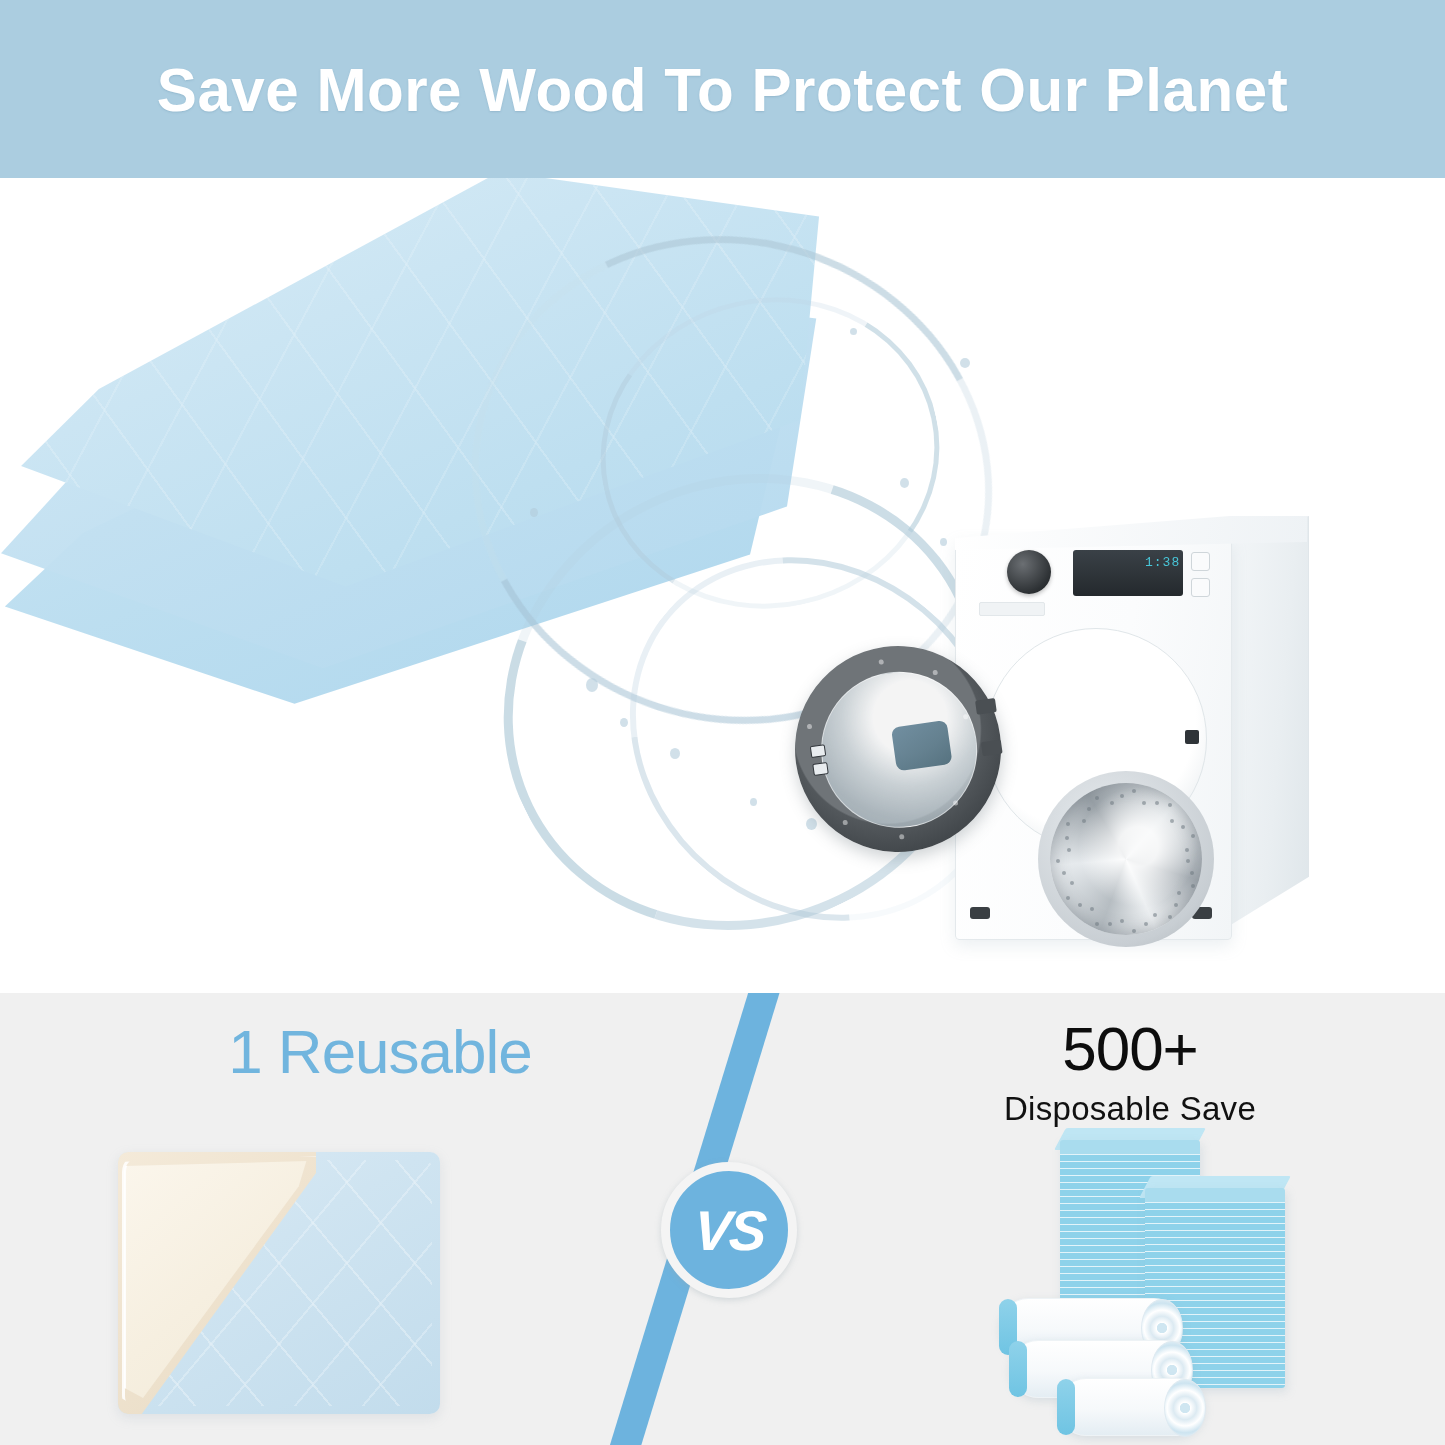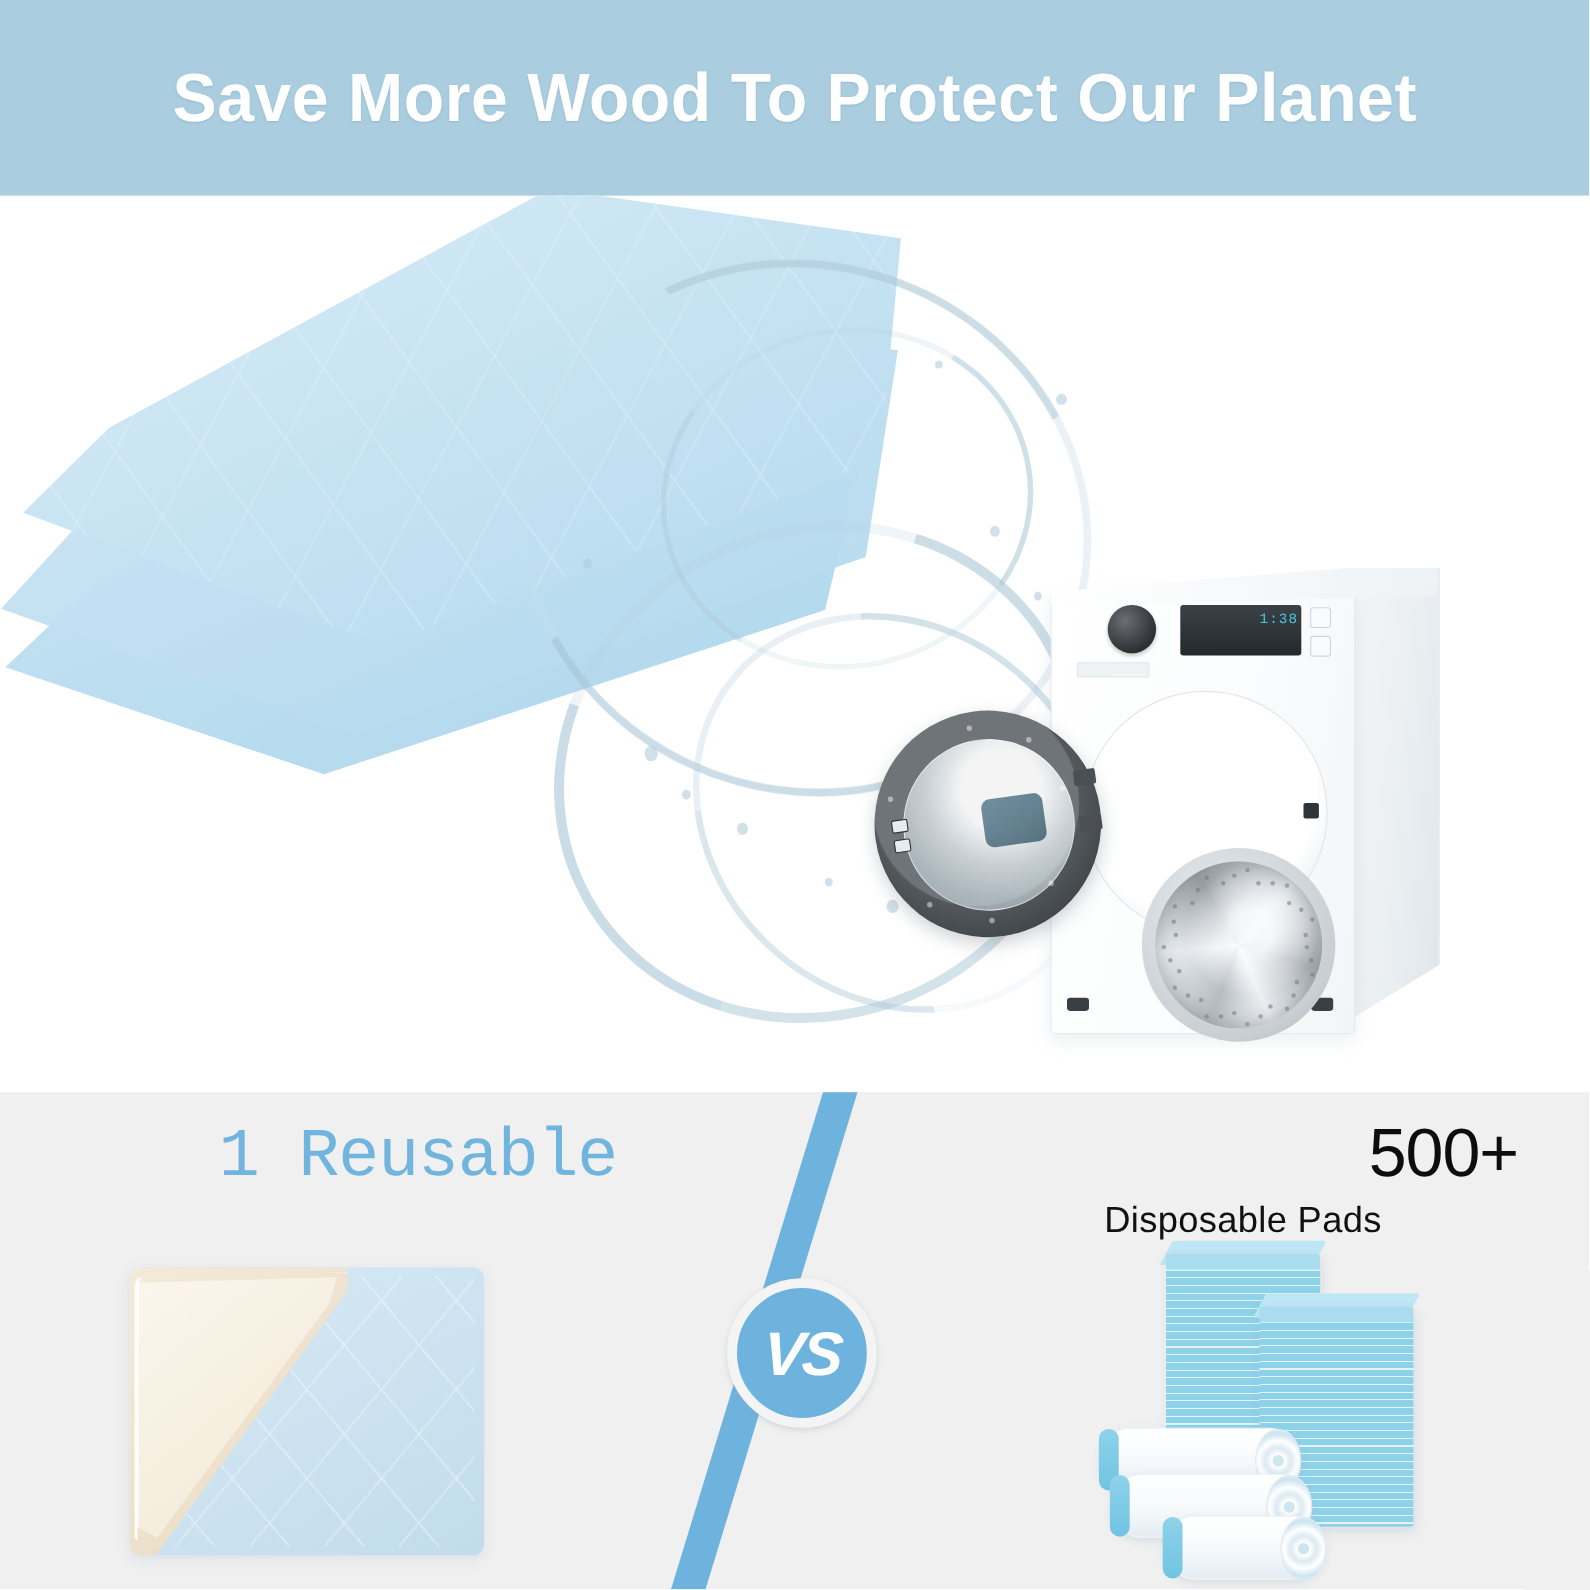--- a/index.html
+++ b/index.html
@@ -123,25 +123,25 @@
   #foot-r{left:236px;}
 
   
   #compare{position:absolute;left:0;top:993px;width:1445px;height:452px;background:#f0f0f0;overflow:hidden;}
 
   #divider{position:absolute;left:758px;top:-30px;width:30px;height:540px;
     background:#6db3de;transform:rotate(17deg);transform-origin:top center;}
 
   #left-title{position:absolute;left:120px;top:28px;width:520px;text-align:center;}
   #left-headline{color:#71b5de;font-size:62px;font-weight:normal;line-height:1;
-    font-family:Liberation Mono, monospace;letter-spacing:-1px;}
+    font-family:Liberation Sans, sans-serif;letter-spacing:-1px;}
   #left-sub{color:#71b5de;font-size:30px;margin-top:12px;letter-spacing:.5px;}
 
   #right-title{position:absolute;left:880px;top:25px;width:500px;text-align:center;}
-  #right-headline{color:#0d0d0d;font-size:62px;font-weight:normal;line-height:1;letter-spacing:-1px;text-align:right;}
+  #right-headline{color:#0d0d0d;font-size:62px;font-weight:normal;line-height:1;letter-spacing:-1px;}
   #right-sub{color:#111111;font-size:33px;margin-top:10px;letter-spacing:.3px;}
 
   
   #vs-badge{position:absolute;left:661px;top:1162px;width:118px;height:118px;border-radius:50%;
     background:#6db3de;border:9px solid #f4f4f4;
     display:flex;align-items:center;justify-content:center;z-index:5;
     box-shadow:0 2px 6px rgba(150,165,175,.35);}
   #vs-text{color:#ffffff;font-size:56px;font-weight:bold;font-style:italic;letter-spacing:-2px;
     transform:skewX(-4deg);}
 
@@ -310,21 +310,21 @@
 
   <div id="compare">
     <div id="divider"></div>
 
     <div id="left-title">
       <div id="left-headline">1 Reusable</div>
     </div>
 
     <div id="right-title">
       <div id="right-headline">500+</div>
-      <div id="right-sub">Disposable Pads</div>
+      <div id="right-sub">Disposable Save</div>
     </div>
   </div>
 
   <div id="vs-badge">
     <span id="vs-text">VS</span>
   </div>
 
   <div id="reusable-pad">
     <div id="rp-blue"></div>
     <div id="rp-quilt"></div>

